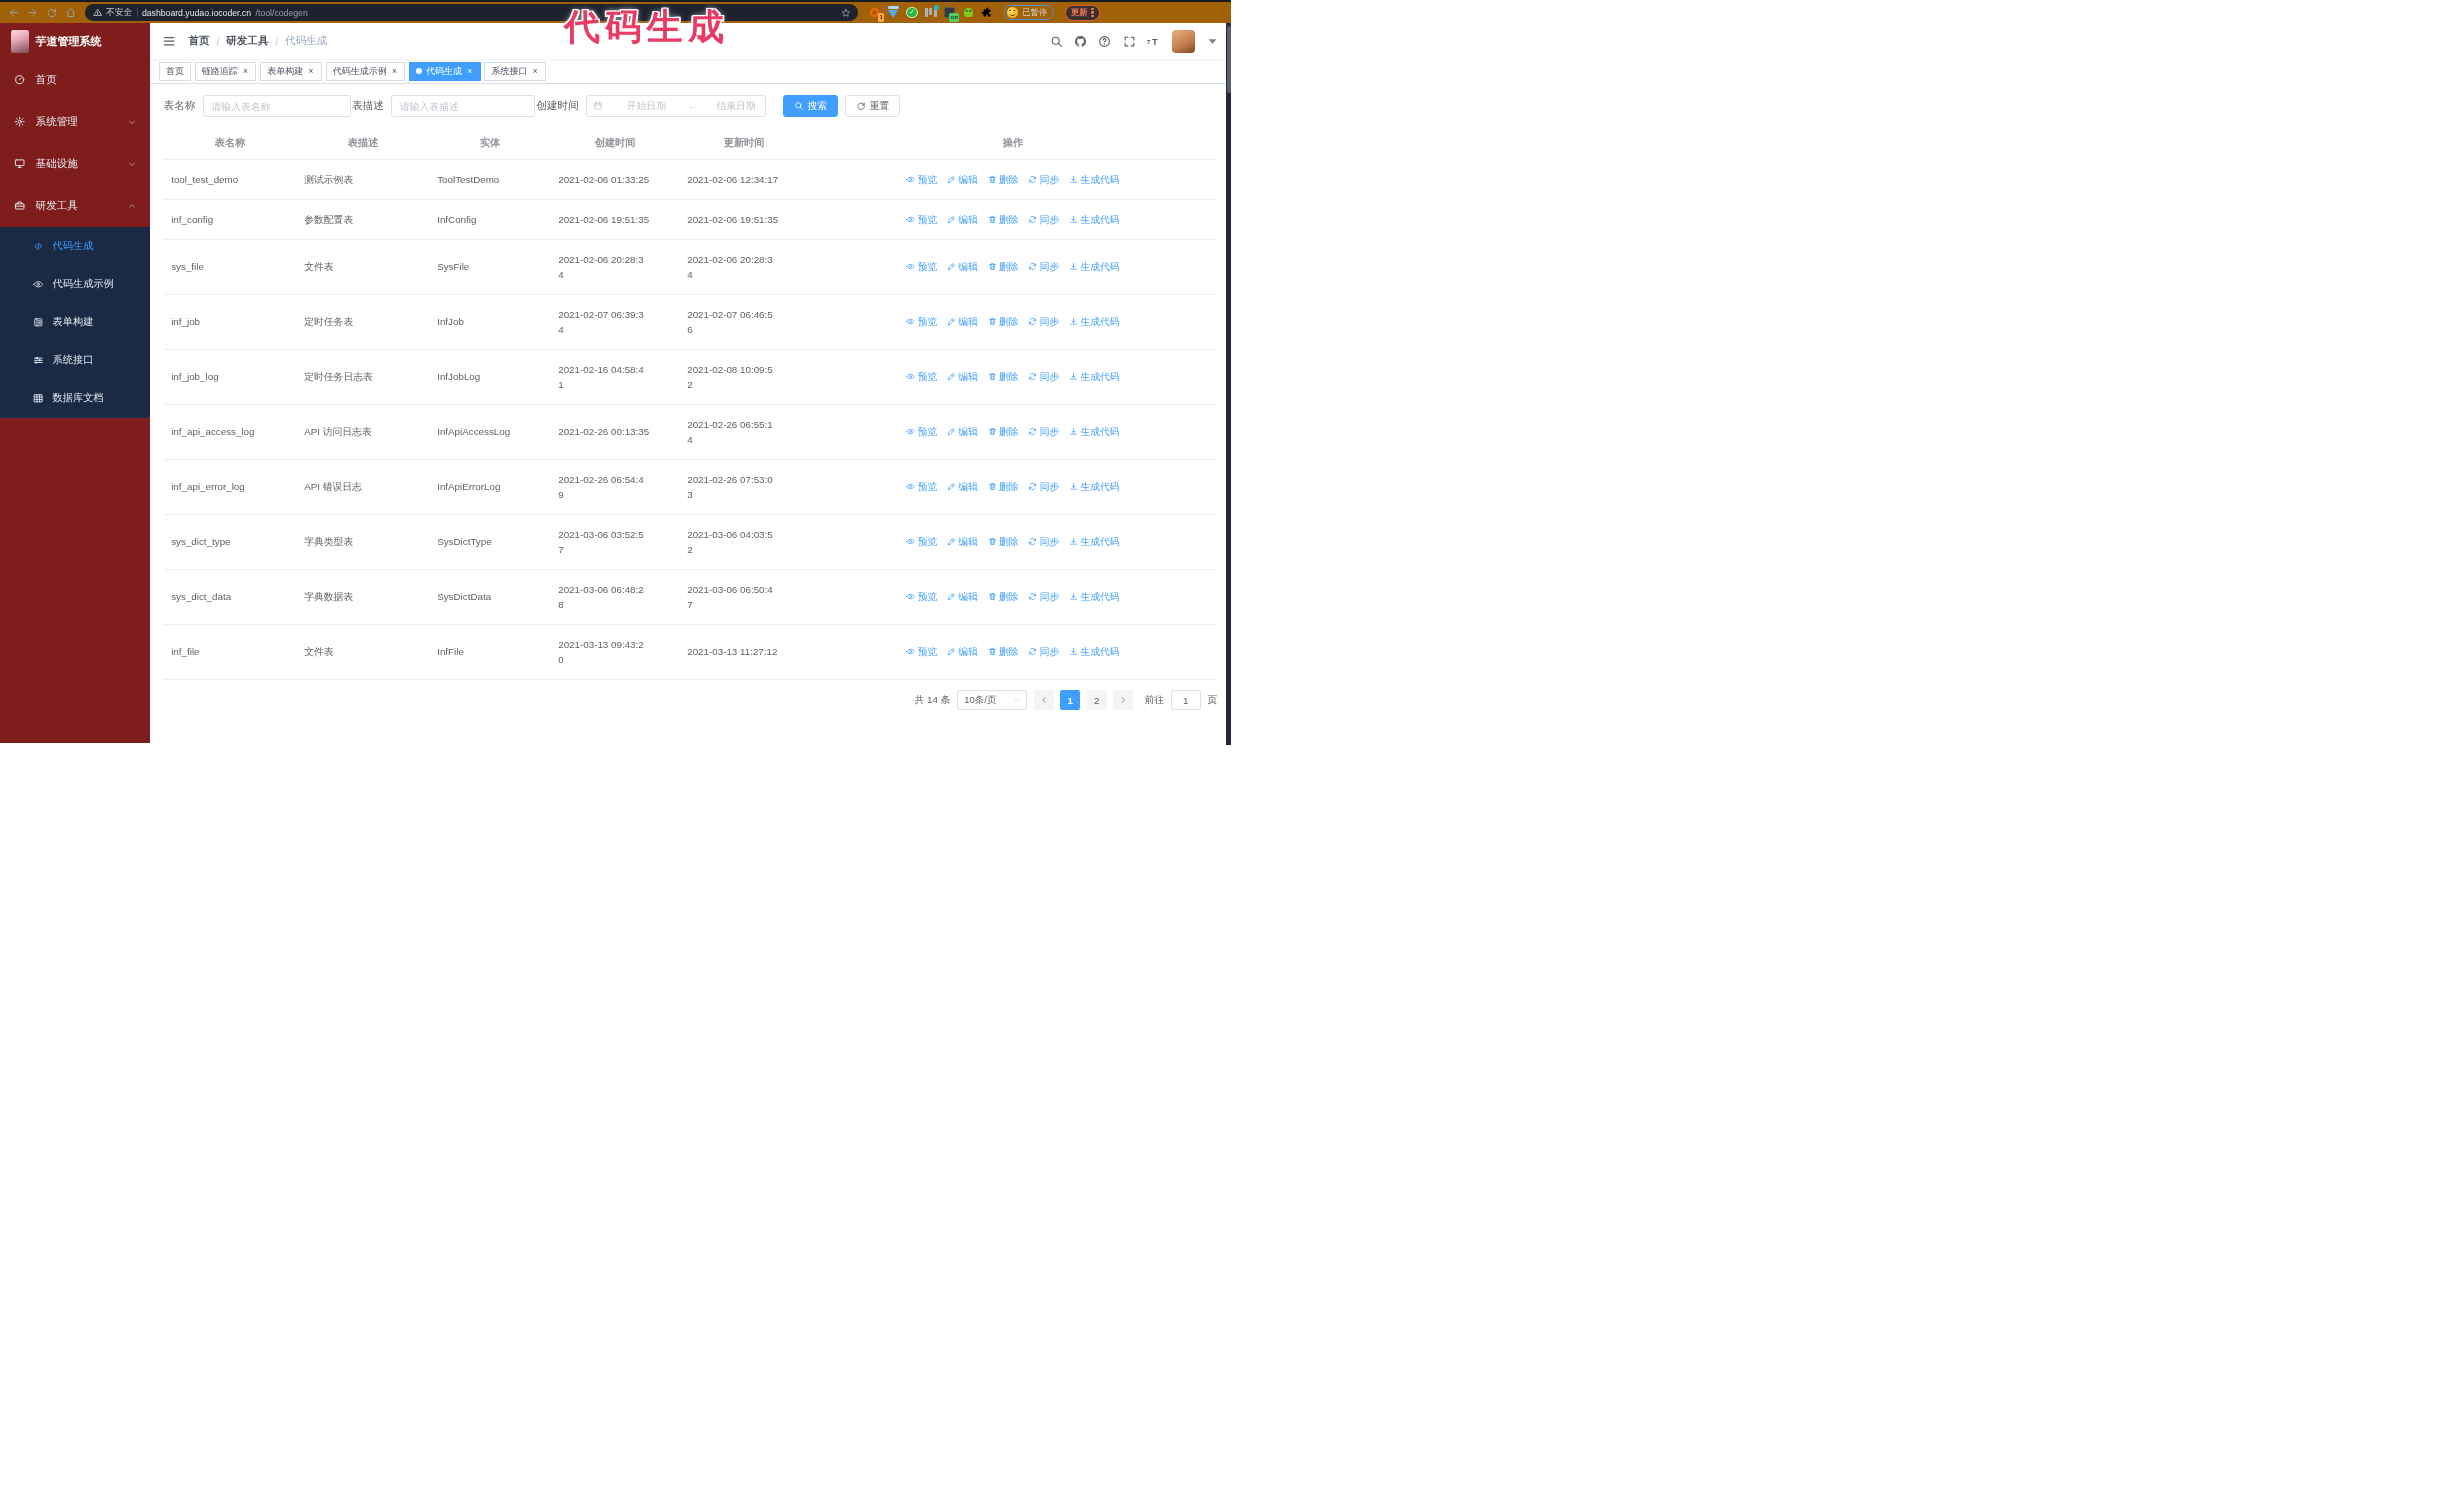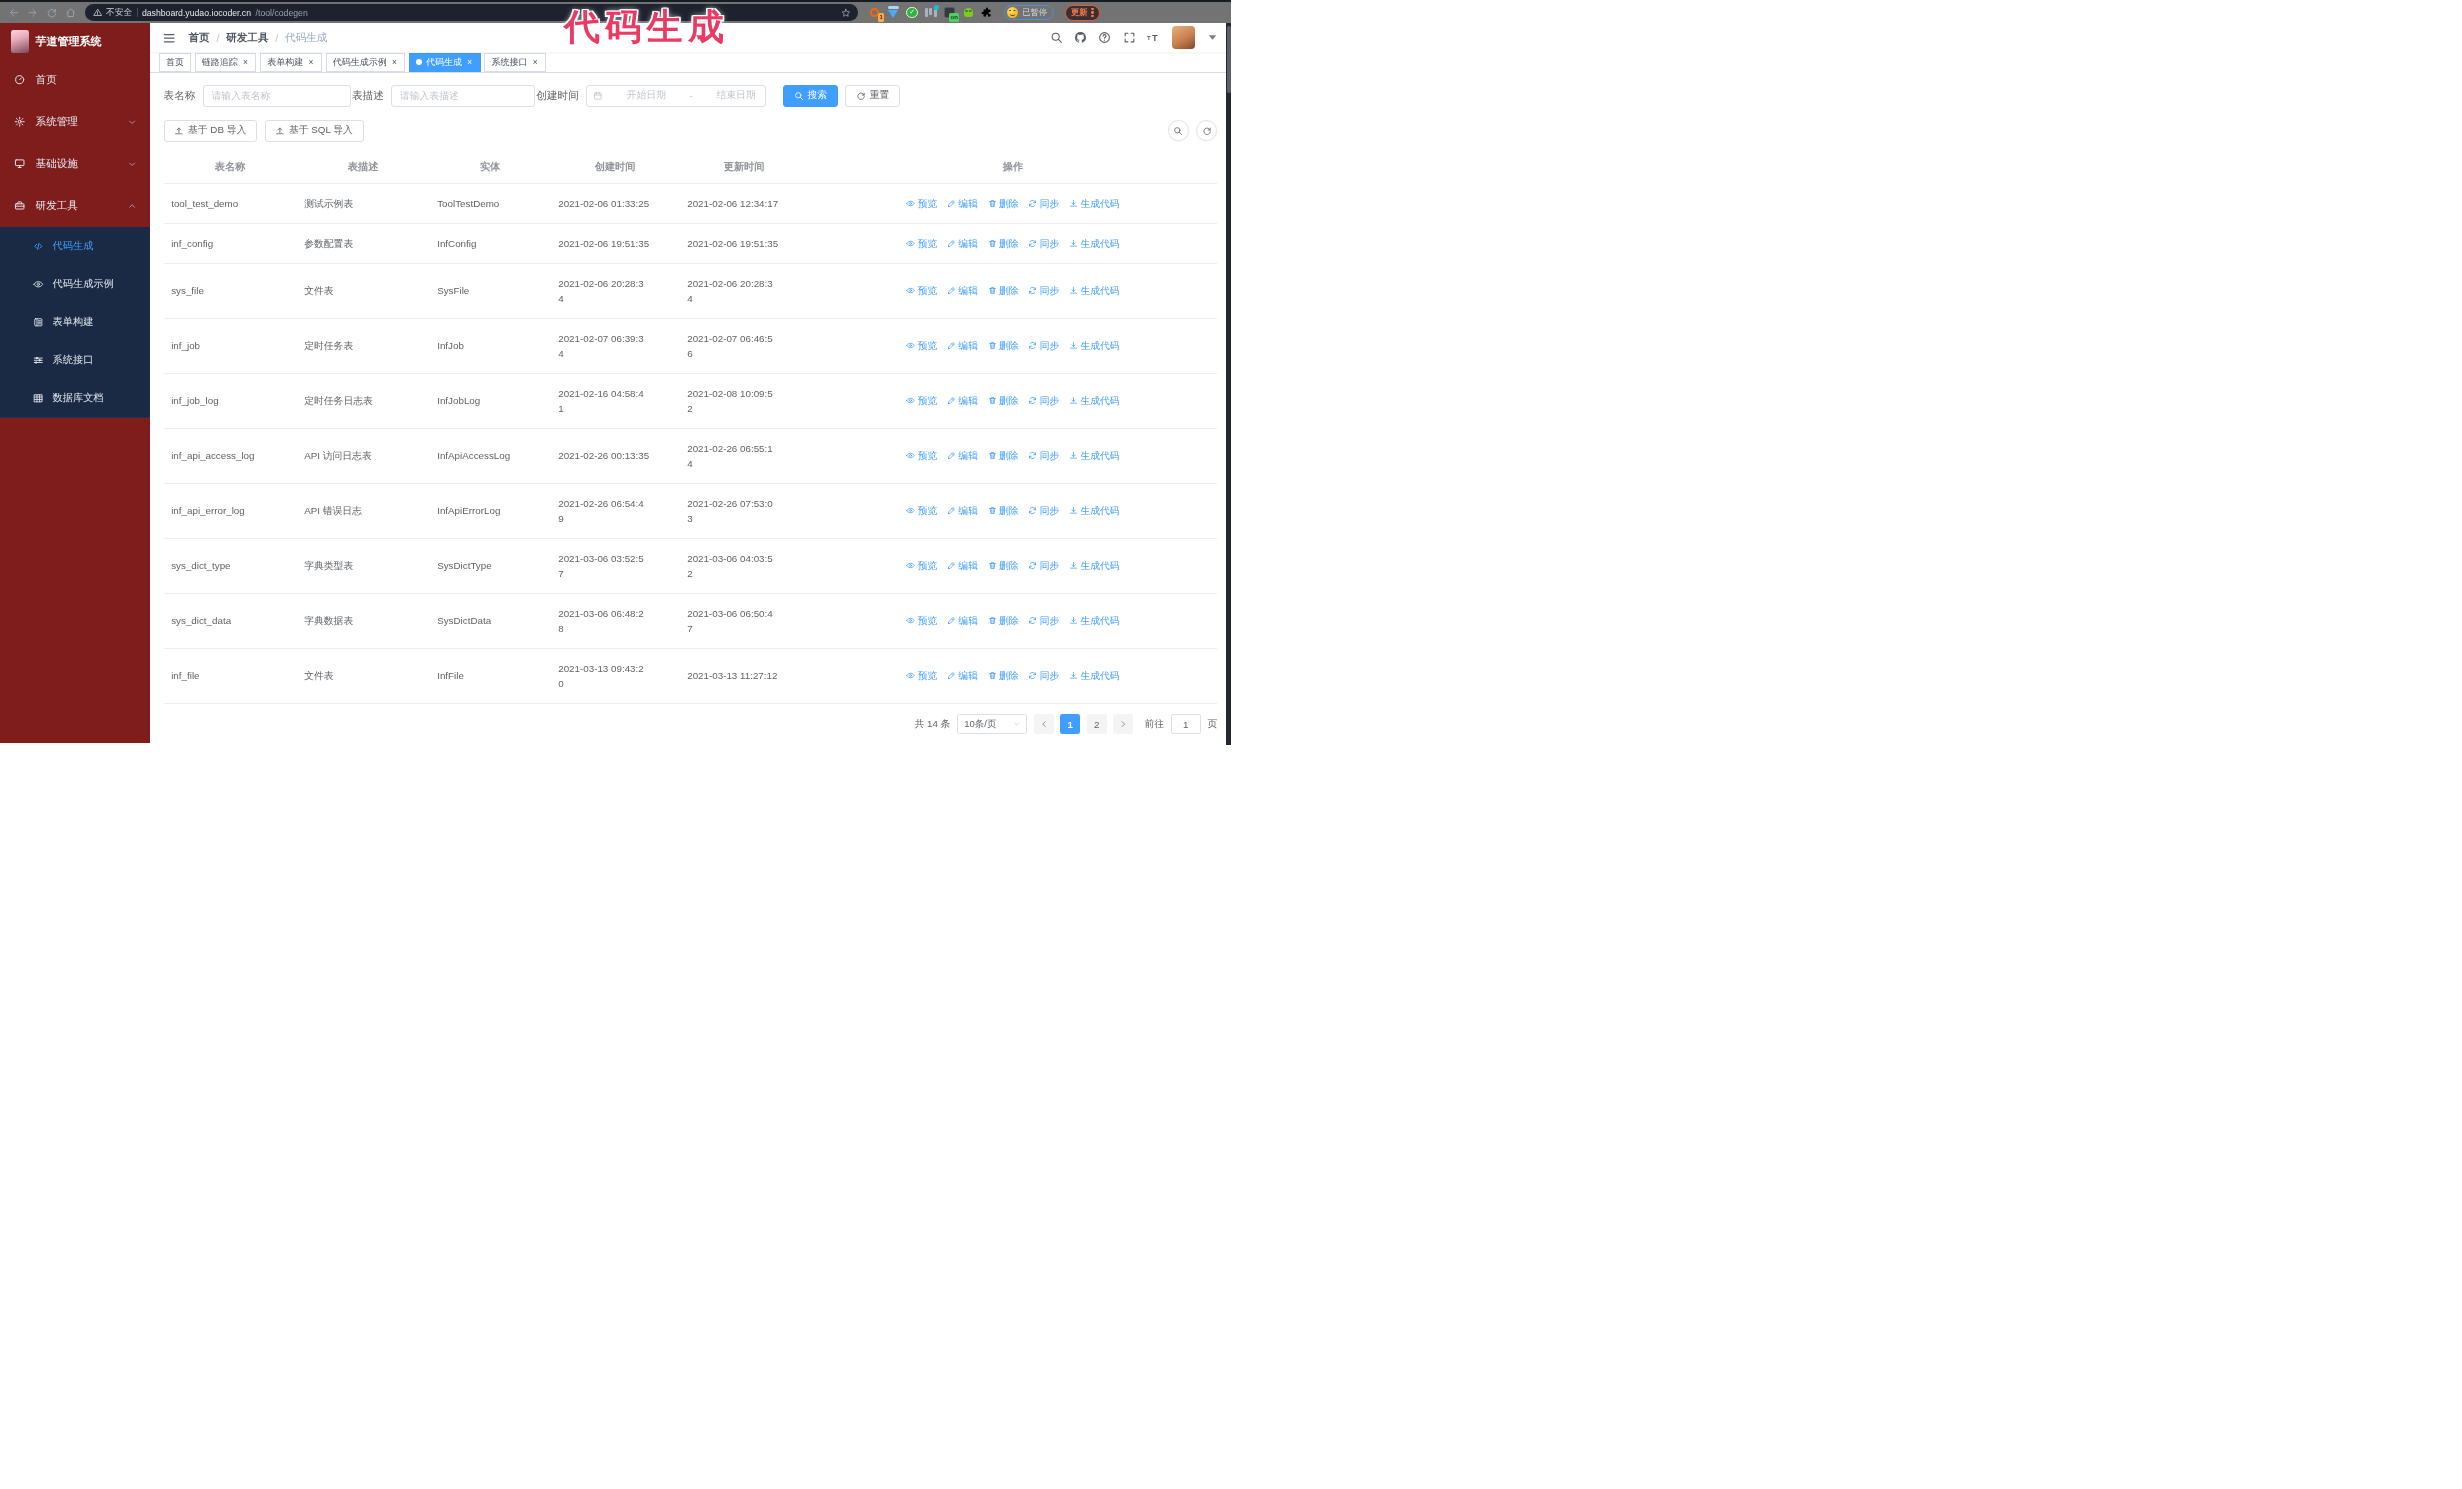--- a/index.html
+++ b/index.html
@@ -3,21 +3,21 @@
 <meta charset="utf-8">
 <style>
   * { margin:0; padding:0; box-sizing:border-box; }
   html,body { width:1231px; height:745px; overflow:hidden; }
   body { font-family:"Liberation Sans","DejaVu Sans",sans-serif; background:#fff; position:relative; }
   .ic { width:12px; height:12px; display:inline-block; vertical-align:middle; flex:none; }
   svg.ic { stroke:currentColor; fill:none; stroke-width:2; stroke-linecap:round; stroke-linejoin:round; }
   svg.ic.fill { fill:currentColor; stroke:none; }
 
   
-  .browser-bar { height:23px; background:#737373; border-top:2.3px solid #171b24; display:flex; align-items:center; padding:0 7.6px; gap:4.5px; position:relative; z-index:5; }
+  .browser-bar { height:23px; background:#a16207; border-top:2.3px solid #171b24; display:flex; align-items:center; padding:0 7.6px; gap:4.5px; position:relative; z-index:5; }
   .bnav { display:flex; gap:7.6px; align-items:center; color:#9aa2ad; }
   .bnav .ic { width:11.4px; height:11.4px; cursor:pointer; }
   .url-bar { flex:0 0 773px; height:16.7px; background:#1d222e; border-radius:8.3px; display:flex; align-items:center; padding:0 7.6px; color:#cfd3d9; font-size:8.7px; gap:4.5px; margin-left:4.5px; }
   .url-bar .divider { width:0.8px; height:9.8px; background:#454b58; }
   .url-main { color:#e8eaed; }
   .url-path { color:#9aa2ad; }
   .url-spacer { flex:1; }
   .ext-area { display:flex; align-items:center; gap:6.8px; margin-left:6px; }
   .extn { position:relative; width:12px; height:12px; display:flex; align-items:center; justify-content:center; cursor:pointer; }
   .badge { position:absolute; right:-3.8px; bottom:-3px; font-size:6px; line-height:6.8px; padding:0.8px 1.5px; border-radius:1.5px; font-weight:bold; }
@@ -480,46 +480,20 @@
             <span>搜索</span>
           </button>
           <button class="btn">
             <svg class="ic" viewBox="0 0 13 13" width="9.8" height="9.8">
                 <use href="#i-reload"></use>
               </svg>
             <span>重置</span>
           </button>
         </form>
 
-        <div class="toolbar-row">
-          <button class="btn">
-            <svg class="ic" viewBox="0 0 13 13" width="9.8" height="9.8">
-                <use href="#i-upload"></use>
-              </svg>
-            <span>基于 DB 导入</span>
-          </button>
-          <button class="btn">
-            <svg class="ic" viewBox="0 0 13 13" width="9.8" height="9.8">
-                <use href="#i-upload"></use>
-              </svg>
-            <span>基于 SQL 导入</span>
-          </button>
-          <div class="circle-btns">
-            <button class="circle-btn">
-                <svg class="ic" viewBox="0 0 13 13" width="9.8" height="9.8">
-                  <use href="#i-search"></use>
-                </svg>
-              </button>
-            <button class="circle-btn">
-                <svg class="ic" viewBox="0 0 13 13" width="9.8" height="9.8">
-                  <use href="#i-reload"></use>
-                </svg>
-              </button>
-          </div>
-        </div>
 
         <table>
           <colgroup>
               <col style="width:133px">
               <col style="width:133px">
               <col style="width:121px">
               <col style="width:129px">
               <col style="width:129px">
               <col>
             </colgroup>

